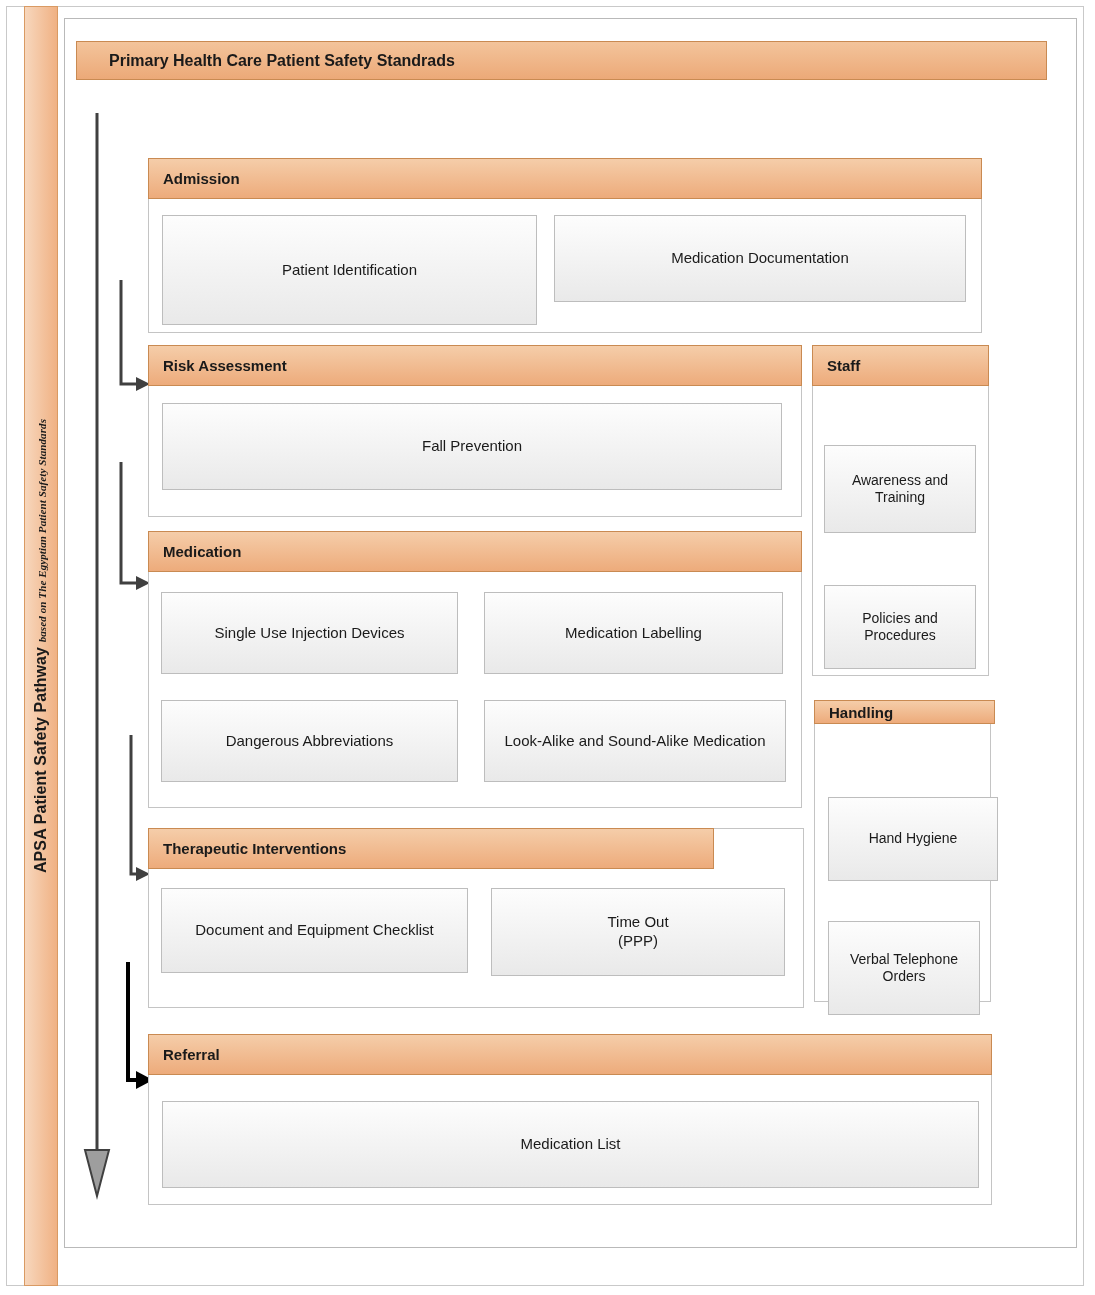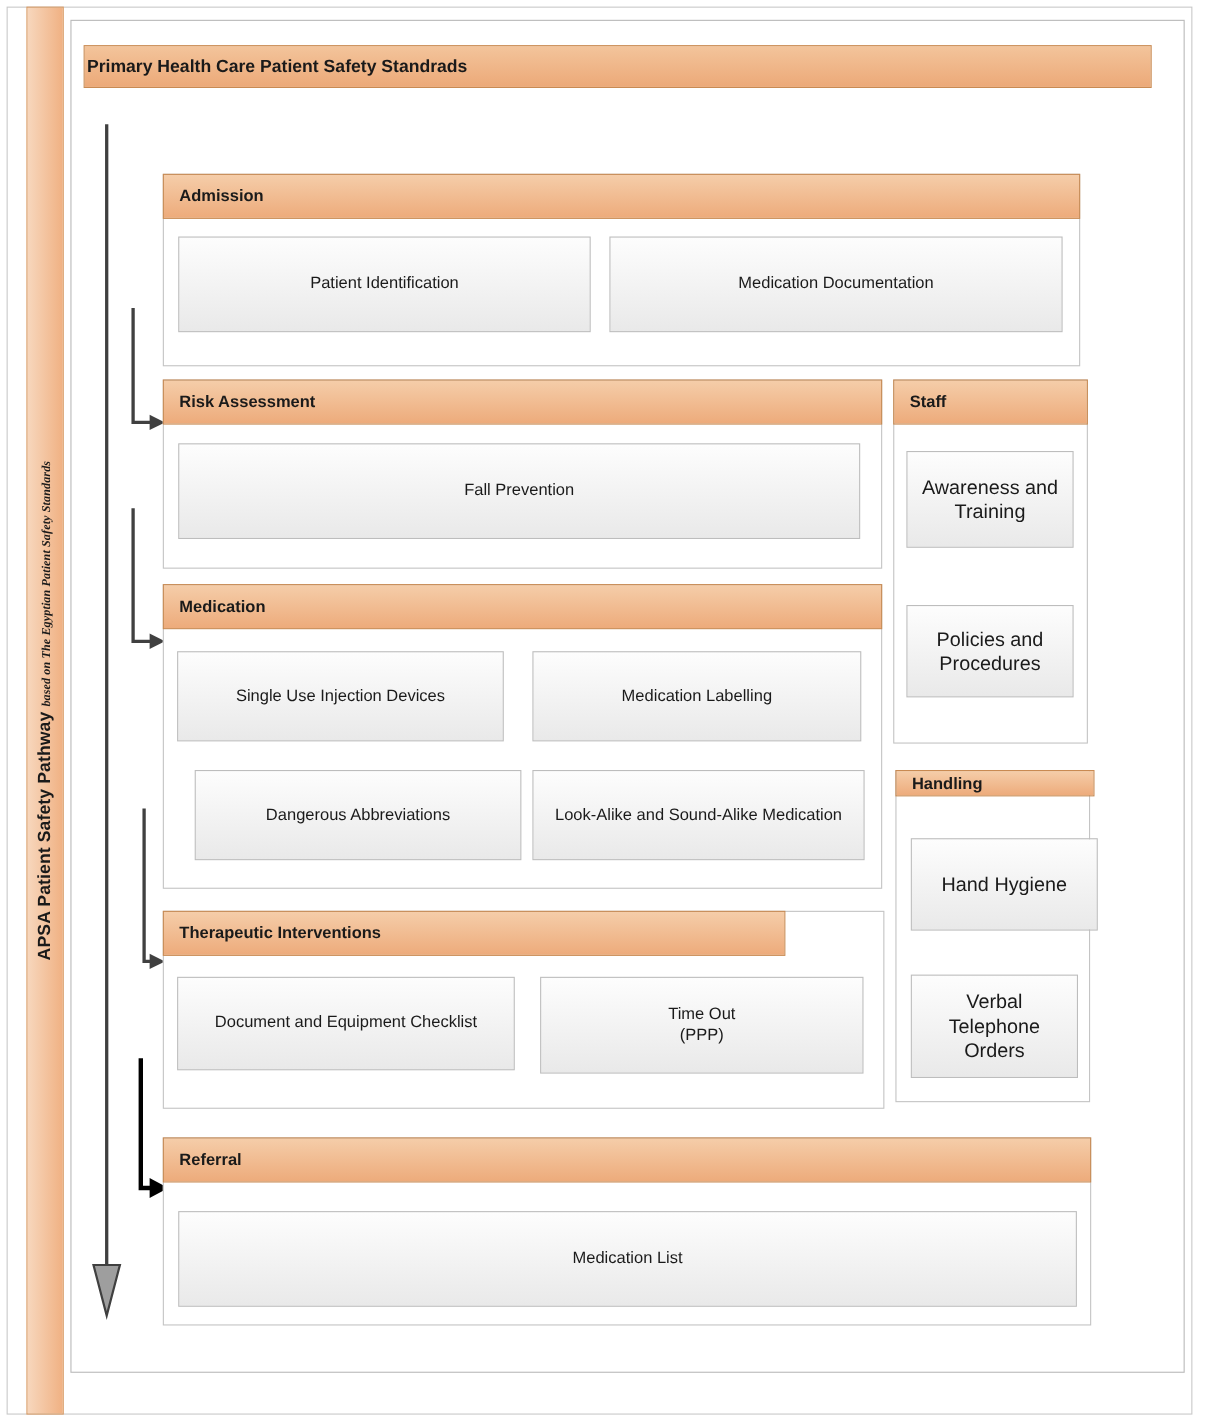--- a/index.html
+++ b/index.html
@@ -76,21 +76,21 @@
     position: absolute;
     left: 76px;
     top: 41px;
     width: 971px;
     height: 39px;
     background: linear-gradient(to bottom, #f3c49b, #eca978);
     border: 1px solid #c98a52;
     box-sizing: border-box;
     display: flex;
     align-items: center;
-    padding-left: 2px;
+    padding-left: 32px;
     font-size: 16px;
     font-weight: bold;
     color: #1a1a1a;
   }
 
   
   .group {
     position: absolute;
     background: #ffffff;
     border: 1px solid #c4c4c4;
@@ -117,21 +117,21 @@
     box-sizing: border-box;
     display: flex;
     align-items: center;
     justify-content: center;
     text-align: center;
     font-size: 15px;
     color: #1a1a1a;
     line-height: 1.25;
     padding: 2px 6px;
   }
-  .item.small { font-size: 18px; }
+  .item.small { font-size: 14px; margin-top: 35px; }
 
   svg.arrows {
     position: absolute;
     left: 0;
     top: 0;
     width: 1095px;
     height: 1295px;
     pointer-events: none;
   }
 </style>
@@ -166,32 +166,32 @@
 
     <path d="M 131 735 L 131 874 L 137 874" stroke="#404040" stroke-width="3" fill="none"></path>
     <polygon points="136,867 150,874 136,881" fill="#404040"></polygon>
 
     <path d="M 128 962 L 128 1080 L 137 1080" stroke="#000000" stroke-width="4" fill="none"></path>
     <polygon points="136,1071 153,1080 136,1089" fill="#000000"></polygon>
   </svg>
 
   <div class="group" style="left:148px; top:158px; width:834px; height:175px;"></div>
   <div class="group-header" style="left:148px; top:158px; width:834px; height:41px;">Admission</div>
-  <div class="item" style="left:162px; top:215px; width:375px; height:87px;">Patient Identification</div>
+  <div class="item" style="left:162px; top:215px; width:375px; height:110px;">Patient Identification</div>
   <div class="item" style="left:554px; top:215px; width:412px; height:87px;">Medication Documentation</div>
 
   <div class="group" style="left:148px; top:345px; width:654px; height:172px;"></div>
   <div class="group-header" style="left:148px; top:345px; width:654px; height:41px;">Risk Assessment</div>
   <div class="item" style="left:162px; top:403px; width:620px; height:87px;">Fall Prevention</div>
 
   <div class="group" style="left:148px; top:531px; width:654px; height:277px;"></div>
   <div class="group-header" style="left:148px; top:531px; width:654px; height:41px;">Medication</div>
   <div class="item" style="left:161px; top:592px; width:297px; height:82px;">Single Use Injection Devices</div>
   <div class="item" style="left:484px; top:592px; width:299px; height:82px;">Medication Labelling</div>
-  <div class="item" style="left:177px; top:700px; width:297px; height:82px;">Dangerous Abbreviations</div>
+  <div class="item" style="left:161px; top:700px; width:297px; height:82px;">Dangerous Abbreviations</div>
   <div class="item" style="left:484px; top:700px; width:302px; height:82px;">Look-Alike and Sound-Alike Medication</div>
 
   <div class="group" style="left:148px; top:828px; width:656px; height:180px;"></div>
   <div class="group-header" style="left:148px; top:828px; width:566px; height:41px;">Therapeutic Interventions</div>
   <div class="item" style="left:161px; top:888px; width:307px; height:85px;">Document and Equipment Checklist</div>
   <div class="item" style="left:491px; top:888px; width:294px; height:88px; white-space:pre-line;">Time Out
 (PPP)</div>
 
   <div class="group" style="left:148px; top:1034px; width:844px; height:171px;"></div>
   <div class="group-header" style="left:148px; top:1034px; width:844px; height:41px;">Referral</div>

